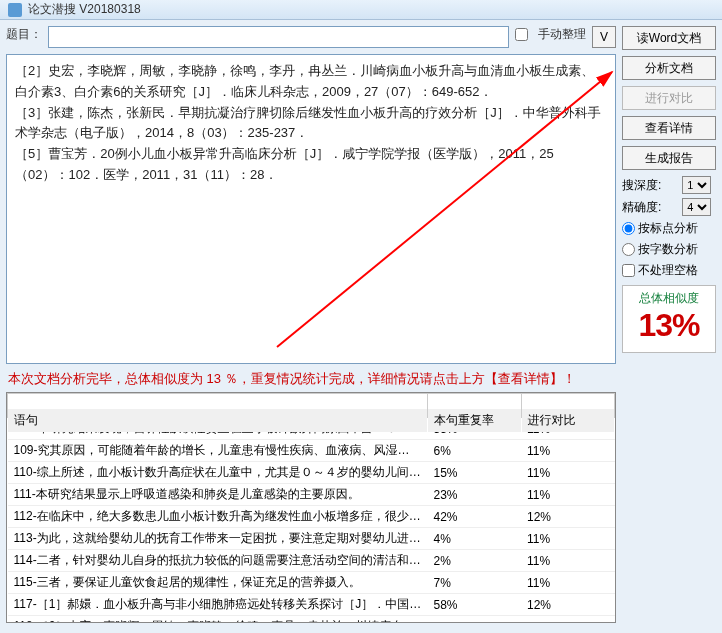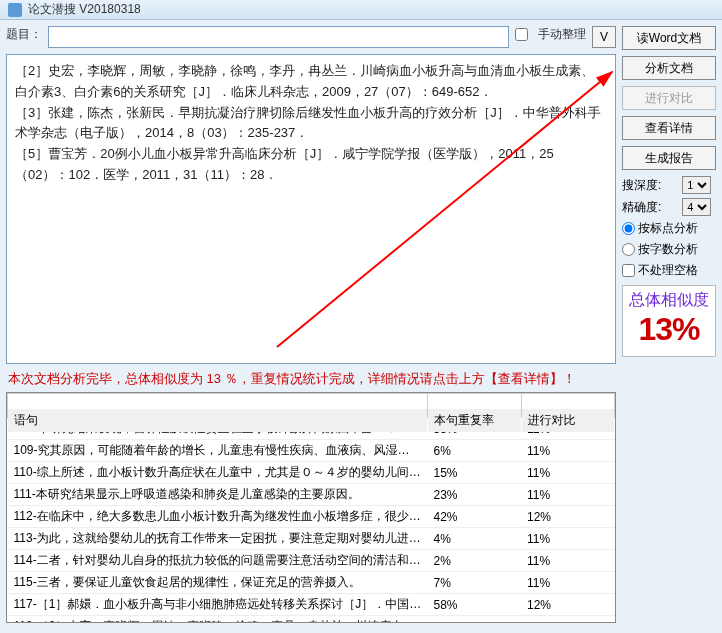--- a/index.html
+++ b/index.html
@@ -16,21 +16,21 @@
 .sqbtn { width: 24px; height: 22px; border: 1px solid #888; background: #f4f4f4; text-align: center; line-height: 20px; cursor: pointer; }
 .btn { height: 24px; border: 1px solid #888; background: #f4f4f4; cursor: pointer; text-align: center; line-height: 22px; font-size: 12px; }
 .btn.disabled { color: #999; border-color: #bbb; }
 .refs { flex: 0 0 auto; height: 310px; border: 1px solid #7a9ec0; background: #fff; padding: 6px 8px; font-size: 13px; line-height: 1.6; overflow-y: auto; color: #222; position: relative; }
 .arrow { position: absolute; pointer-events: none; }
 .opts { display: flex; flex-direction: column; gap: 4px; font-size: 12px; }
 .opts .row { display: flex; align-items: center; gap: 21px; }
 .opts select { height: 18px; font-size: 11px; border: 1px solid #888; }
 .radio-row, .chk-row { display: flex; align-items: center; gap: 3px; }
 .similarity-box { border: 1px solid #bbb; background: #fff; text-align: center; padding: 4px 2px 8px; }
-.similarity-box .lbl { color: #6d28d9; font-size: 16px; }
+.similarity-box .lbl { color: #15803d; font-size: 12px; }
 .similarity-box .val { color: #c00; font-size: 32px; font-weight: bold; letter-spacing: -1px; }
 .status { color: #c00; font-size: 13px; padding: 6px 2px 4px; }
 .table-wrap { flex: 1; border: 1px solid #888; background: #fff; overflow: auto; }
 table { border-collapse: collapse; width: 100%; font-size: 12px; }
 th { background: #f0f0f0; border: 1px solid #ccc; padding: 3px 6px; text-align: left; font-weight: normal; position: sticky; top: 15px; }
 td { border-bottom: 1px solid #eee; padding: 2px 6px; white-space: nowrap; overflow: hidden; text-overflow: ellipsis; }
 td.c0 { max-width: 420px; }
 </style>
 </head>
 <body>

